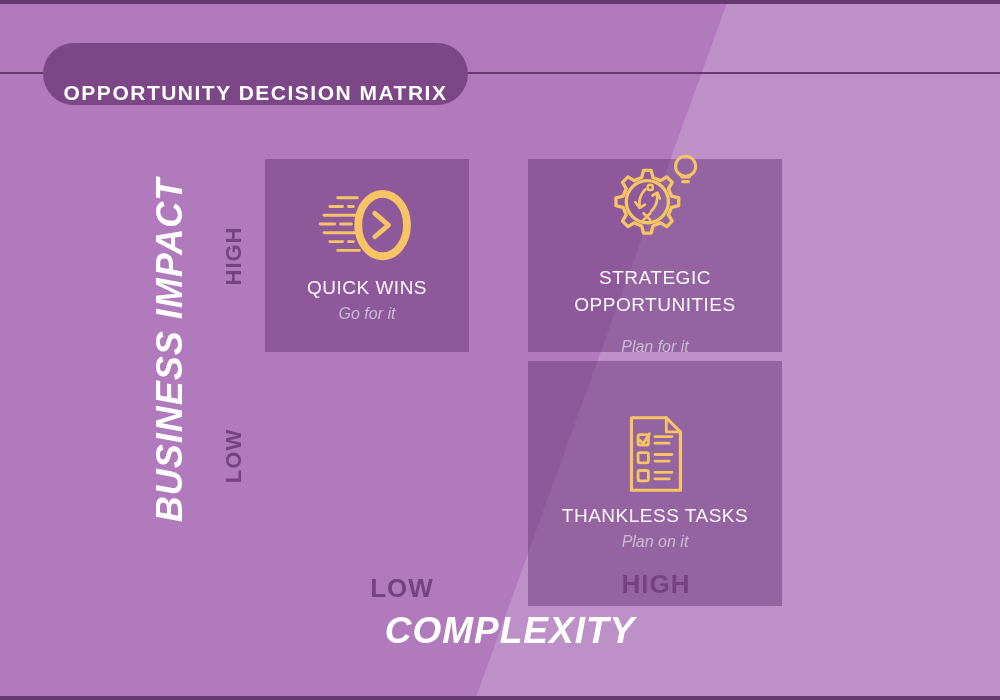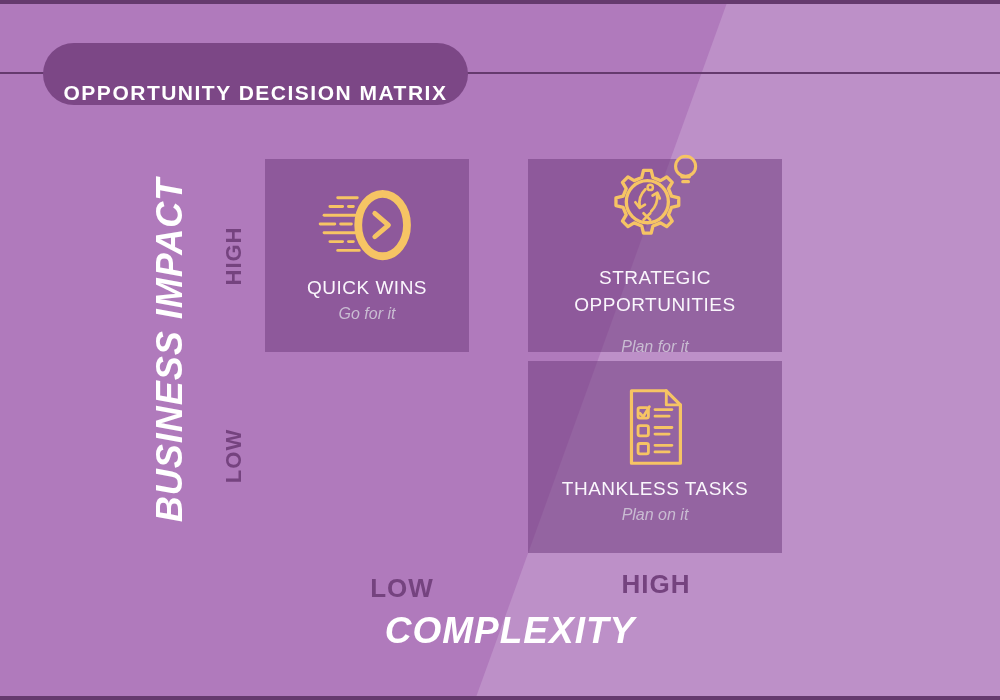--- a/index.html
+++ b/index.html
@@ -22,21 +22,21 @@
   }
   .pill span { color:#fff; font-weight:bold; font-size:21px; letter-spacing:1.5px; }
   .quad {
     position:absolute; background:var(--quadrant,rgba(112,60,125,.52));
     display:flex; flex-direction:column; align-items:center; justify-content:center;
     text-align:center;
   }
   .q1{ left:265px; top:159px; width:204px; height:193px; }
   .q2{ left:528px; top:159px; width:254px; height:193px;gap:16px; }
   .q3{ left:265px; top:361px; width:254px; height:192px; }
-  .q4{ left:528px; top:361px; width:254px; height:192px; }
+  .q4{ left:528px; top:361px; width:254px; height:245px; }
   .qicon { color:var(--icon,#f6c464); margin-bottom:8px; line-height:0; }
   .qtitle { color:var(--title-text,#faf6fc); font-size:19px; letter-spacing:.5px; line-height:27px; max-width:215px; }
   .qsub { color:var(--subtitle-text,#c9bcd2); font-style:italic; font-size:16px; line-height:25px; }
   .axis { position:absolute; white-space:nowrap; transform:translate(-50%,-50%); }
   .vert { transform:translate(-50%,-50%) rotate(-90deg); }
   .axis-main { color:#fff; font-weight:bold; font-style:italic; letter-spacing:1px; }
   .axis-minor { color:var(--axis-dark,#75437f); font-weight:bold; letter-spacing:1px; }
   .y-label{ left:170px; top:350px; font-size:36px; }
   .y-high { left:234px; top:256px; font-size:22px; }
   .y-low  { left:234px; top:456px; font-size:22px; }

